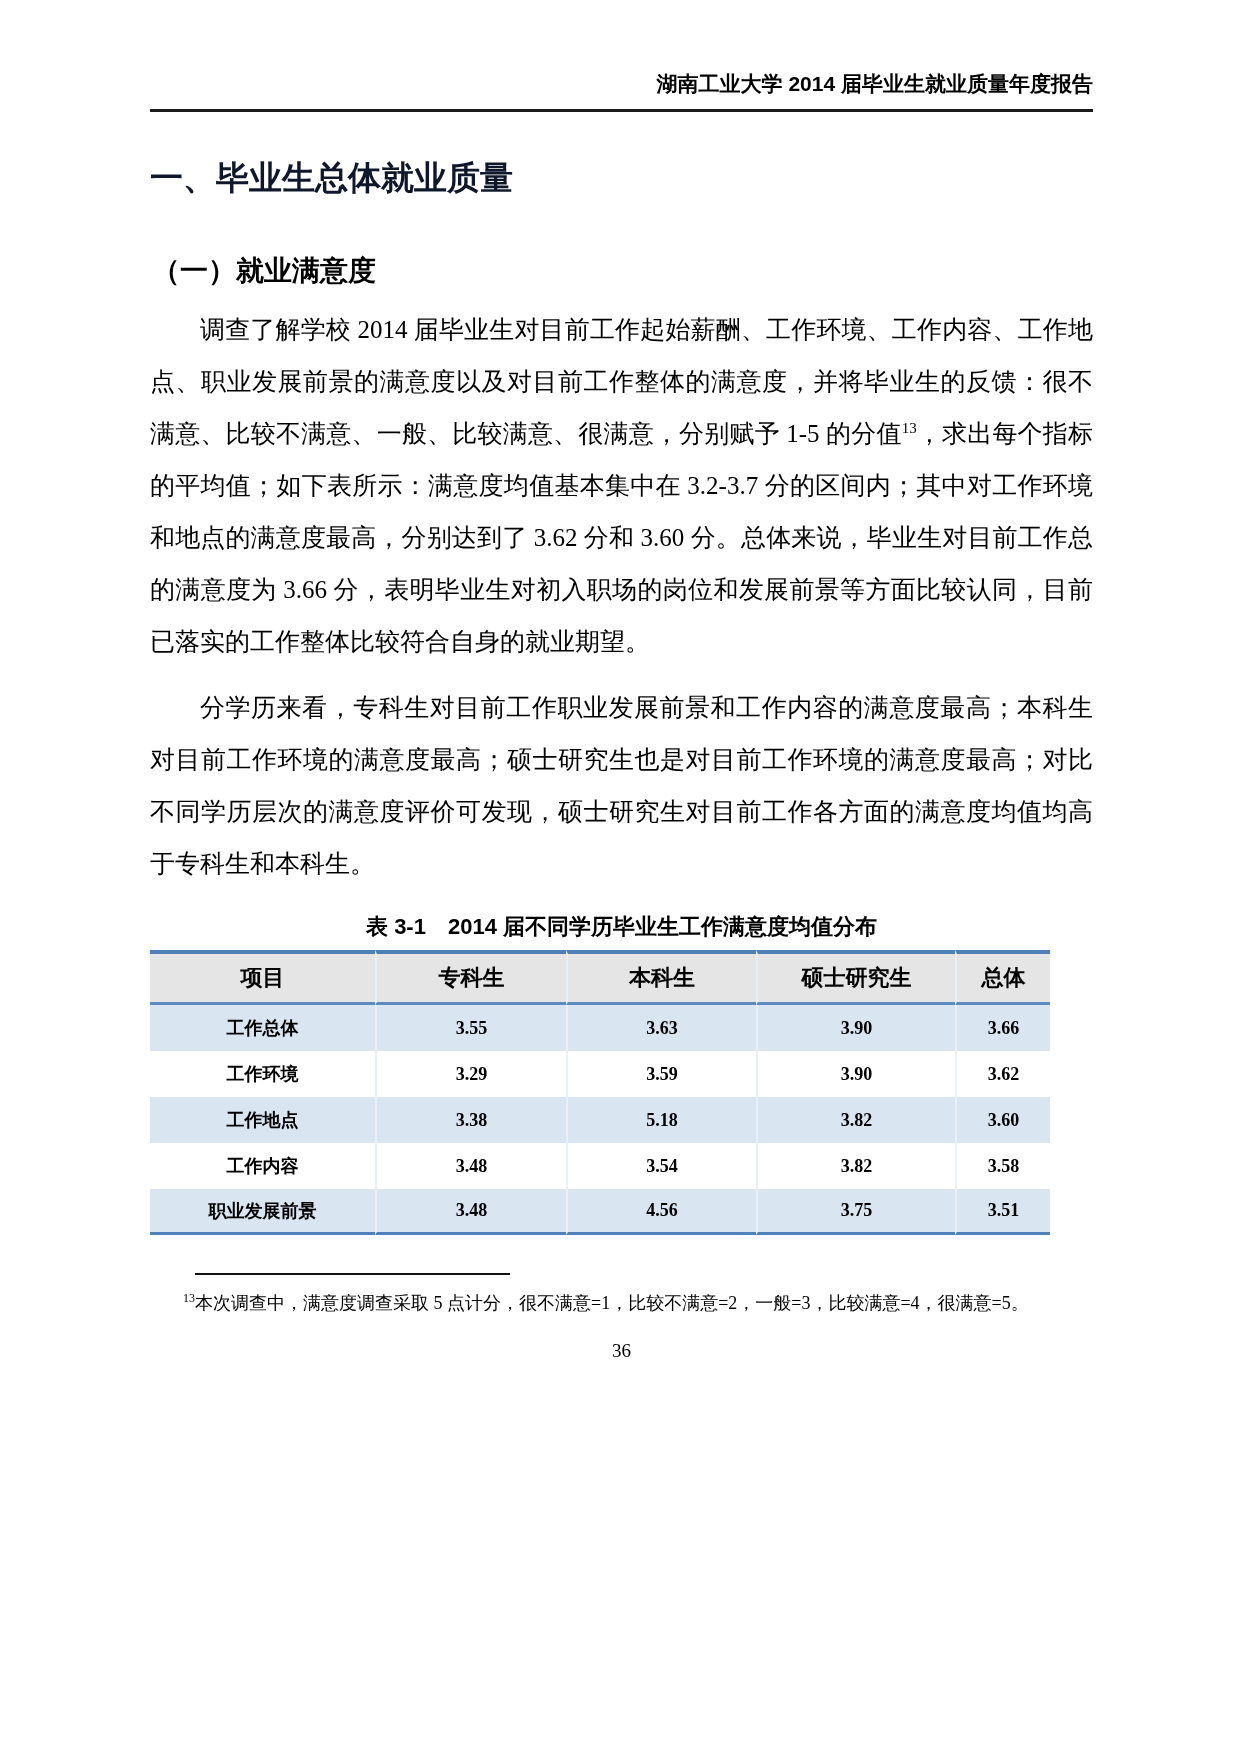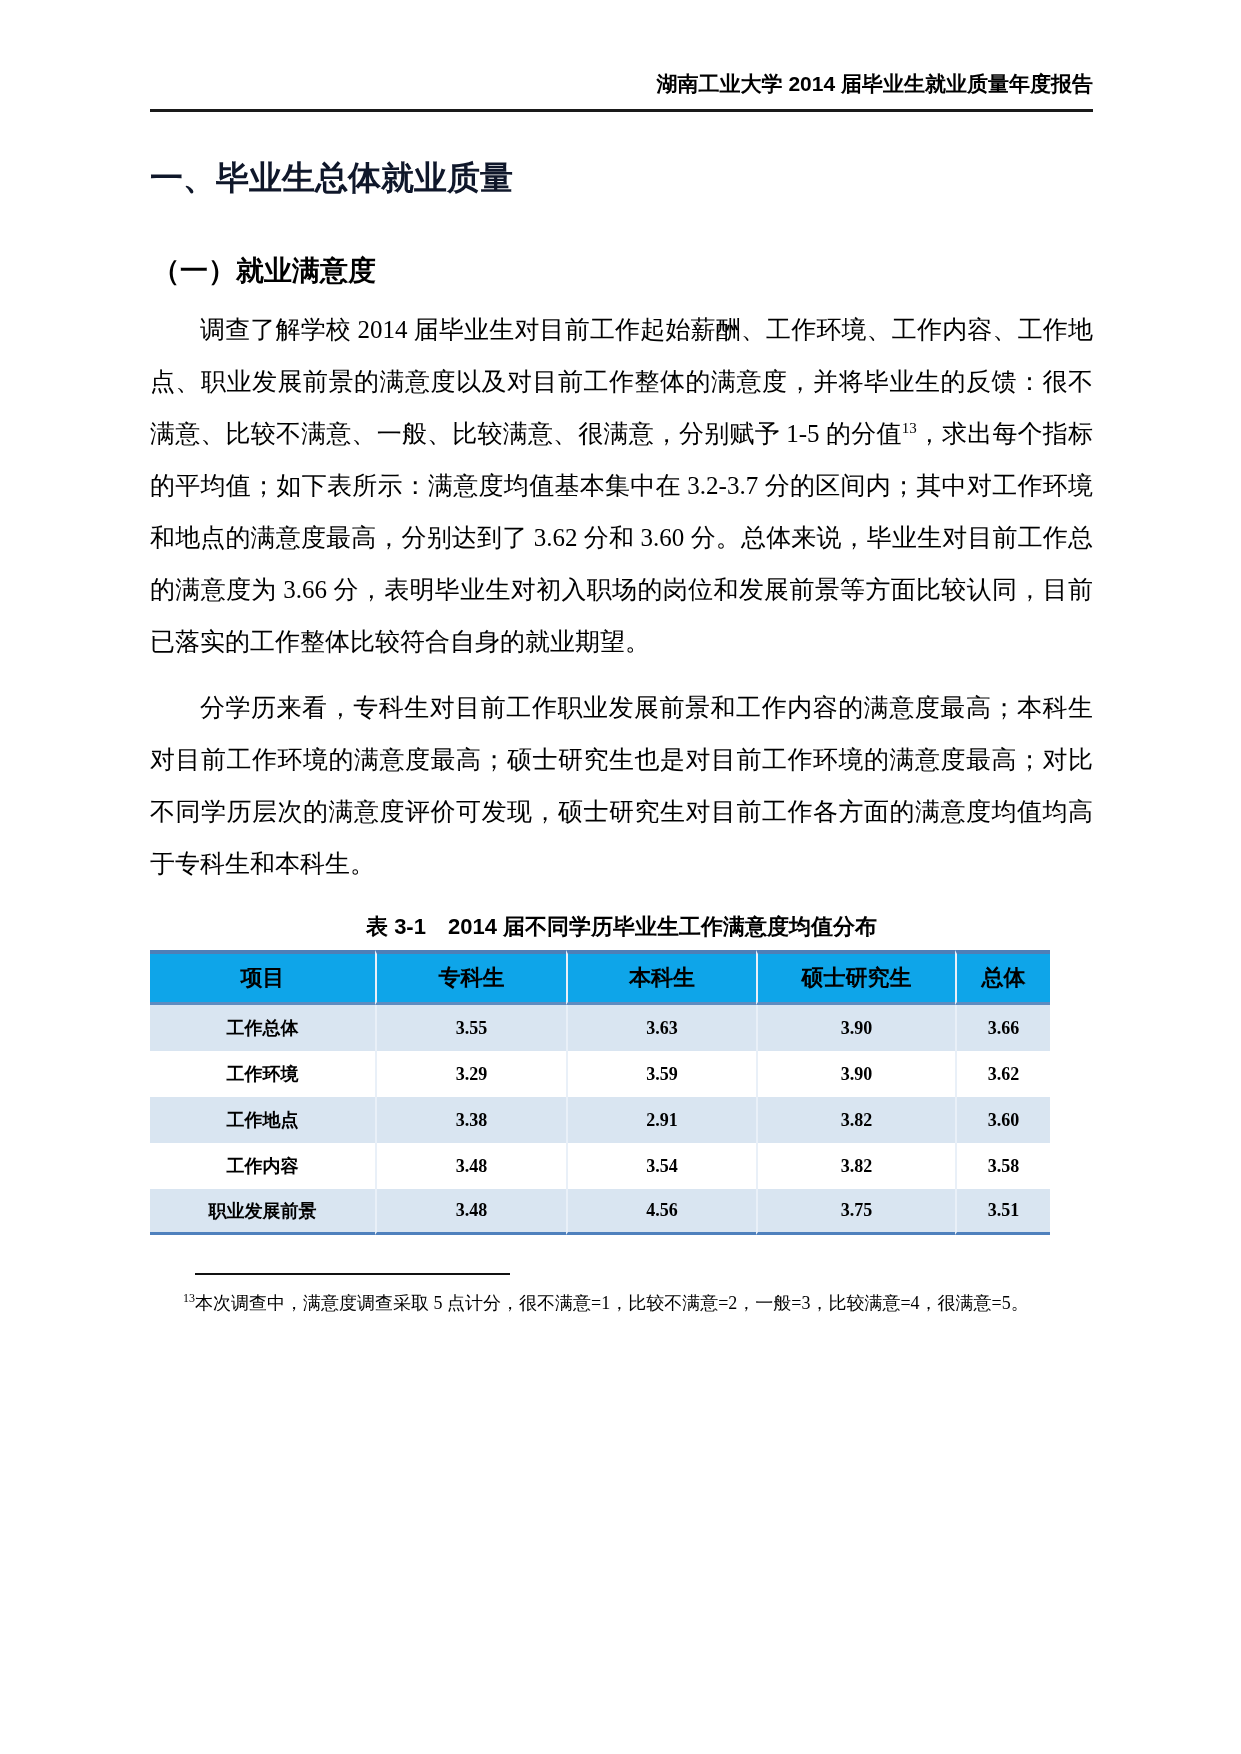--- a/index.html
+++ b/index.html
@@ -84,21 +84,21 @@
   .report-table th {
     height: 55px;
     box-sizing: border-box;
     border-top: 4px solid #4e7fb7;
     border-bottom: 3px solid #5e8cc0;
     font-family: "Liberation Sans", sans-serif;
     font-weight: bold;
     font-size: 22px;
     text-align: center;
     vertical-align: middle;
-    background: #0ea5e9;
+    background: #e5e5e5;
     padding: 0;
   }
   .report-table td {
     height: 46px;
     box-sizing: border-box;
     font-size: 18px;
     text-align: center;
     vertical-align: middle;
     padding: 0;
     font-weight: bold;
@@ -177,21 +177,21 @@
         <tr>
           <td>工作环境</td>
           <td>3.29</td>
           <td>3.59</td>
           <td>3.90</td>
           <td>3.62</td>
         </tr>
         <tr class="shaded">
           <td>工作地点</td>
           <td>3.38</td>
-          <td>2.91</td>
+          <td>5.18</td>
           <td>3.82</td>
           <td>3.60</td>
         </tr>
         <tr>
           <td>工作内容</td>
           <td>3.48</td>
           <td>3.54</td>
           <td>3.82</td>
           <td>3.58</td>
         </tr>
@@ -201,15 +201,16 @@
           <td>4.56</td>
           <td>3.75</td>
           <td>3.51</td>
         </tr>
       </tbody>
     </table>
 
     <hr class="footnote-sep">
     <p class="footnote"><sup>13</sup><span>本次调查中，满意度调查采取 5 点计分，很不满意=1，比较不满意=2，一般=3，比较满意=4，很满意=5。</span></p>
 
+    <div class="page-number">36</div>
 
   </div>
 </div>
 
 </body></html>

